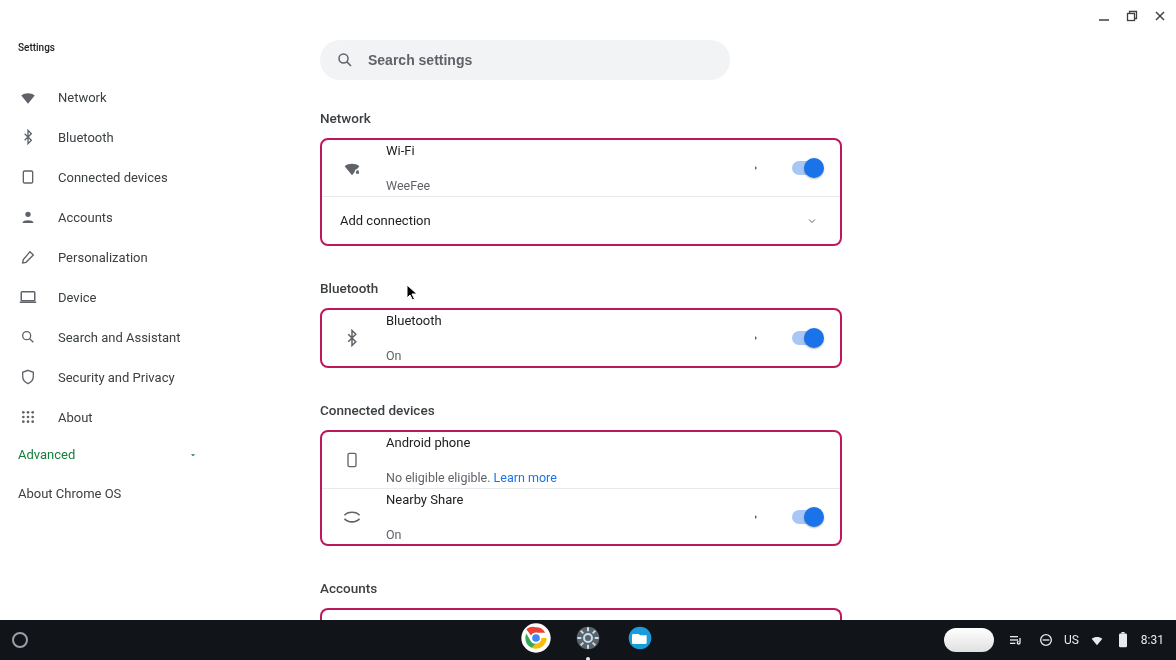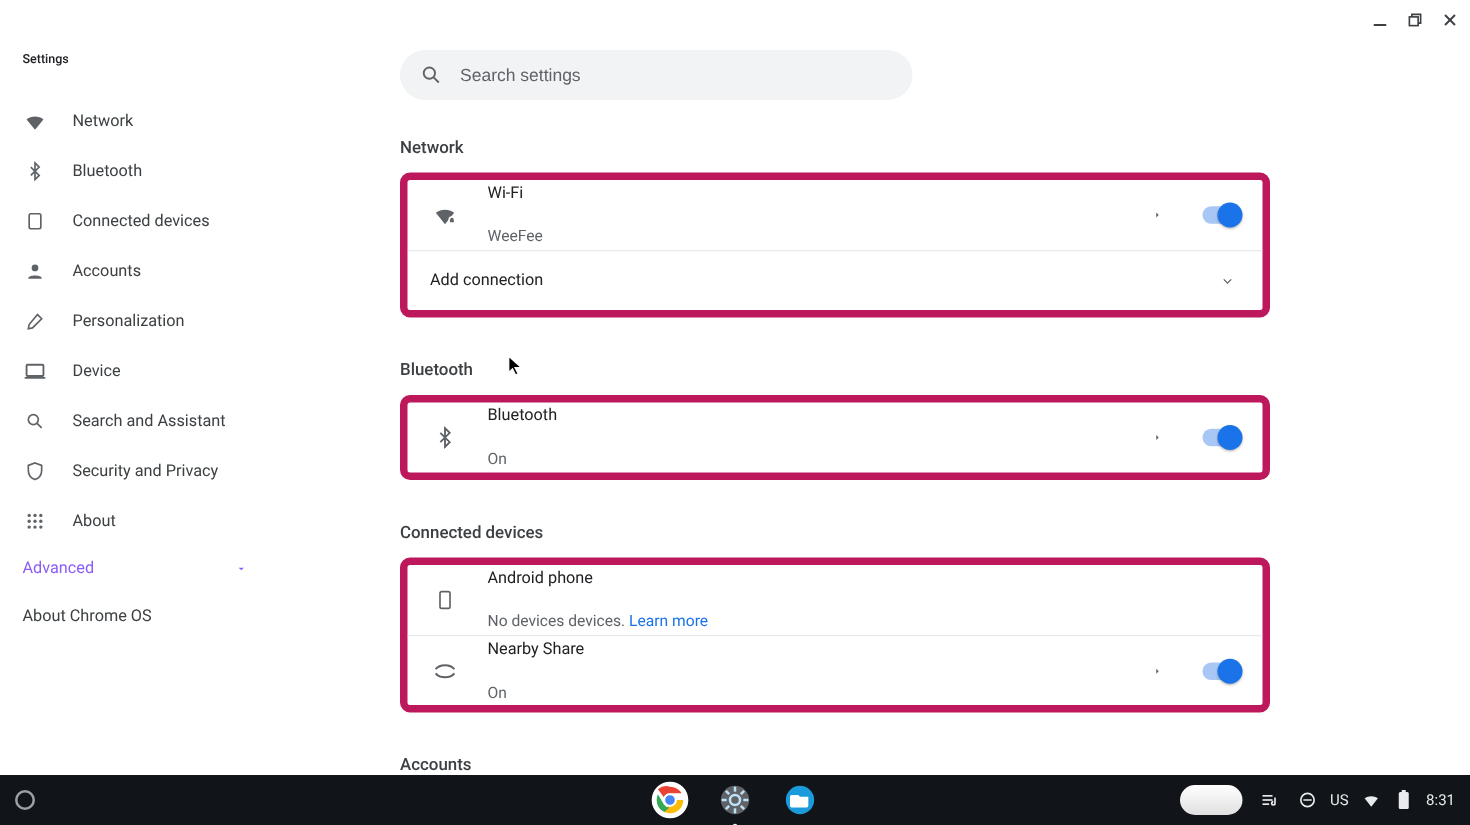--- a/index.html
+++ b/index.html
@@ -9,54 +9,54 @@
   
   .window-controls { position: absolute; top: 6px; right: 6px; display: flex; gap: 8px; }
   .win-btn { width: 20px; height: 20px; display:flex; align-items:center; justify-content:center; color:#3c4043; cursor:pointer; }
 
   
   .app { position:absolute; top:0; left:0; right:0; bottom:40px; display:flex; }
   .sidebar { width: 220px; padding: 0 0 0 18px; }
   .sidebar-title { font-size: 10px; font-weight: 500; color:#202124; padding: 42px 0 24px 0; }
   .side-item { display:flex; align-items:center; gap:20px; height:40px; font-size:13px; color:#3c4043; cursor:pointer; }
   .side-item .ico { width:20px; height:20px; display:flex; align-items:center; justify-content:center; color:#5f6368; }
-  .side-sec { font-size:13px; color:#8b5cf6; padding:10px 0; display:flex; align-items:center; justify-content:space-between; width:180px;gap:12px; }
+  .side-sec { font-size:13px; color:#15803d; padding:10px 0; display:flex; align-items:center; justify-content:space-between; width:180px;gap:12px; }
   .about { font-size:13px; color:#3c4043; padding:14px 0; }
 
   
   .main { flex:1; padding: 0 40px 0 100px; }
   .search-wrap { margin-top:40px; margin-bottom:30px; }
   .search { width: 410px; height:40px; background:#f1f3f4; border-radius:22px; display:flex; align-items:center; gap:14px; padding:0 16px; color:#5f6368; }
-  .search input { flex:1; border:none; background:transparent; font-size:14px; outline:none; color:#202124; }
+  .search input { flex:1; border:none; background:transparent; font-size:14px; outline:none; color:#202124;font-weight:bold; }
   .search input::placeholder { color:#5f6368; }
 
   .section-title { font-size:13.5px; font-weight:500; color:#3c4043; margin: 14px 0 12px 0; }
 
-  .card { border:6px solid #be185d; border-radius:8px; width:696px; overflow:hidden; }
+  .card { border:2px solid #be185d; border-radius:8px; width:522px; overflow:hidden; }
   .row { display:flex; align-items:center; padding:0 18px; min-height:56px; position:relative; }
   .row + .row { border-top:1px solid #e8eaed; }
   .row-icon { width:24px; height:24px; display:flex; align-items:center; justify-content:center; color:#5f6368; margin-right:22px; }
   .row-body { flex:1; }
   .row-title { font-size:13px; color:#202124; }
   .row-sub { font-size:12.5px; color:#5f6368; margin-top:20px; }
   .row-sub a { color:#1a73e8; text-decoration:none; }
   .row-chevron { width:20px; height:20px; display:flex; align-items:center; justify-content:center; color:#5f6368; margin-right:26px; }
   .row-chevron-down { width:20px; height:20px; display:flex; align-items:center; justify-content:center; color:#5f6368; }
   .toggle { width:30px; height:14px; border-radius:8px; background:#a9c7f5; position:relative; cursor:pointer; }
   .toggle::after { content:""; position:absolute; right:-2px; top:-3px; width:20px; height:20px; border-radius:50%; background:#1a73e8; box-shadow:0 1px 2px rgba(0,0,0,.3); }
 
   .section-gap { height:20px; }
 
   .avatar-circle { width:28px; height:28px; border-radius:50%; background:#1e8e3e; display:flex; align-items:center; justify-content:center; color:#fff; font-size:13px; margin-right:16px; margin-top:18px; align-self:flex-start; }
 
   
   .cursor { position:absolute; pointer-events:none; }
 
   
-  .taskbar { position:absolute; left:0; right:0; bottom:0; height:40px; background:#111418; display:flex; align-items:center; justify-content:space-between; padding:0 12px; }
+  .taskbar { position:absolute; left:0; right:0; bottom:0; height:40px; background:#111418; display:flex; justify-content:space-between; padding:0 12px; }
   .taskbar-left { display:flex; align-items:center; gap:10px; }
   .launcher { width:16px; height:16px; border-radius:50%; border:2px solid #9aa0a6; }
   .taskbar-center { position:absolute; left:50%; transform:translateX(-50%); display:flex; align-items:flex-end; gap:16px; }
   .dock-icon { width:36px; height:36px; border-radius:50%; display:flex; align-items:center; justify-content:center; position:relative; }
   .dock-icon.active::after { content:""; position:absolute; bottom:-5px; left:50%; transform:translateX(-50%); width:4px; height:4px; border-radius:50%; background:#e8eaed; }
   .taskbar-right { display:flex; align-items:center; gap:14px; color:#e8eaed; font-size:12px; }
   .tray-pill { background:#e8eaed; background:linear-gradient(#fff,#e0e0e0); border-radius:16px; width:50px; height:24px; }
   .tray-group { display:flex; align-items:center; gap:10px; }
   .tray-ic { width:16px; height:16px; display:flex; align-items:center; justify-content:center; }
 </style>
@@ -270,21 +270,21 @@
     <div class="card">
       <div class="row">
         <div class="row-icon">
           <svg width="16" height="20" viewBox="0 0 24 24" fill="none" stroke="#5f6368" stroke-width="2">
               <rect x="6" y="2" width="12" height="20" rx="2"></rect>
             </svg>
         </div>
         <div class="row-body">
           <div class="row-title">Android phone</div>
           <div class="row-sub">
-            <span>No devices devices. </span><a href="#">Learn more</a>
+            <span>No eligible eligible. </span><a href="#">Learn more</a>
           </div>
         </div>
       </div>
       <div class="row">
         <div class="row-icon">
           <svg width="20" height="20" viewBox="0 0 24 24" fill="none" stroke="#5f6368" stroke-width="2">
               <path d="M3 10c4-5 14-5 18 0M3 14c4 5 14 5 18 0"></path>
             </svg>
         </div>
         <div class="row-body">

